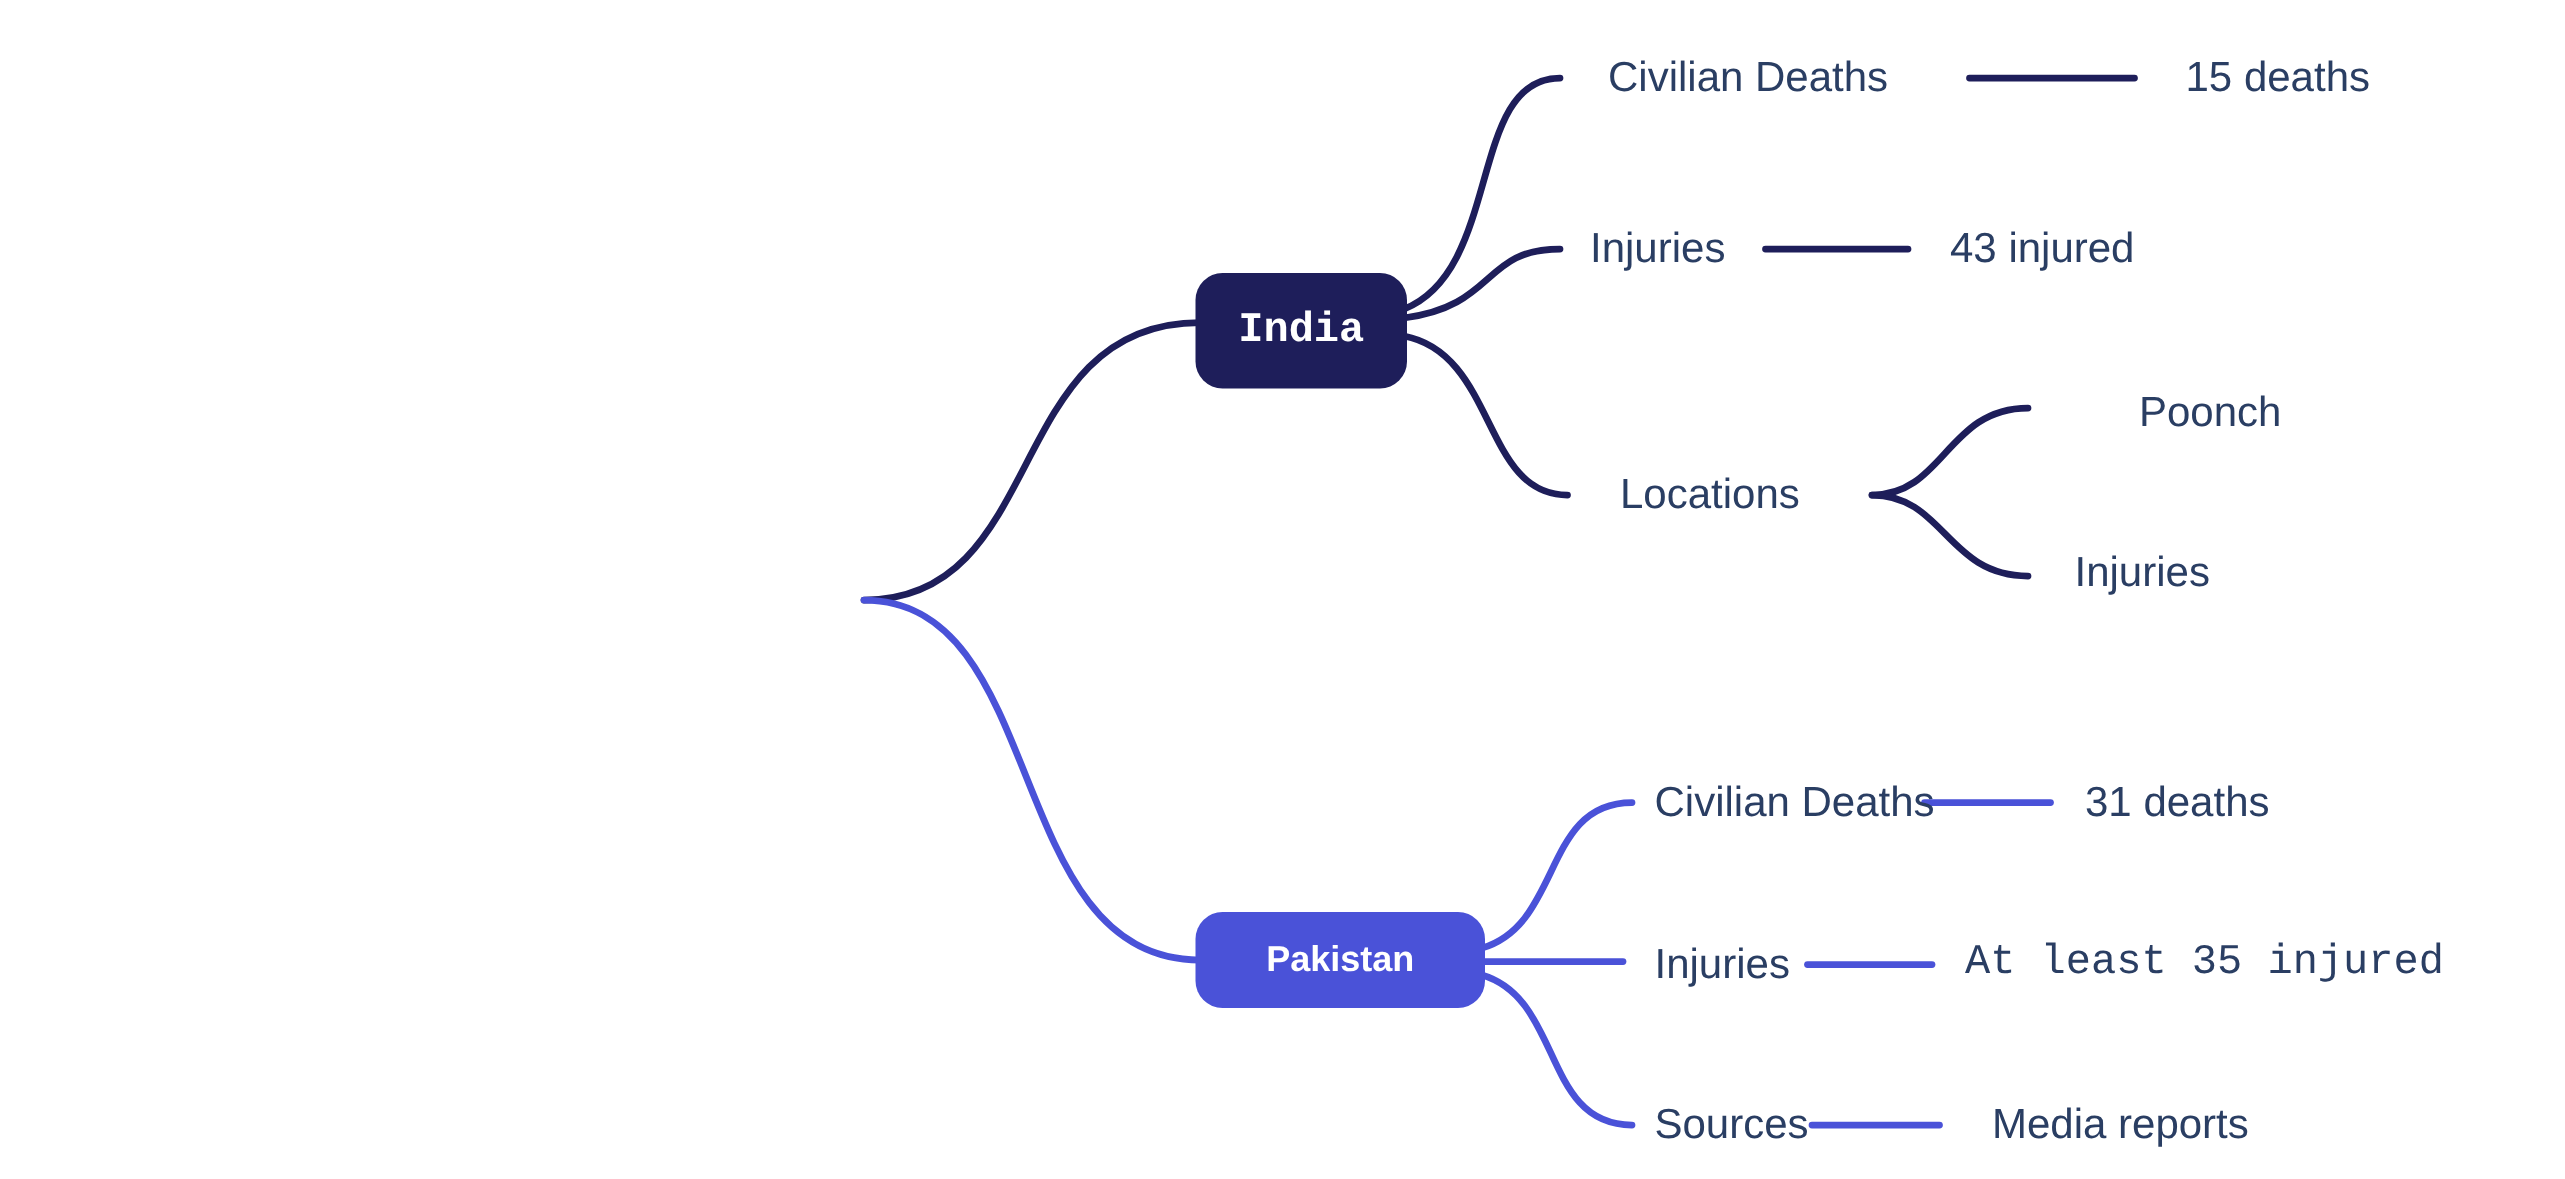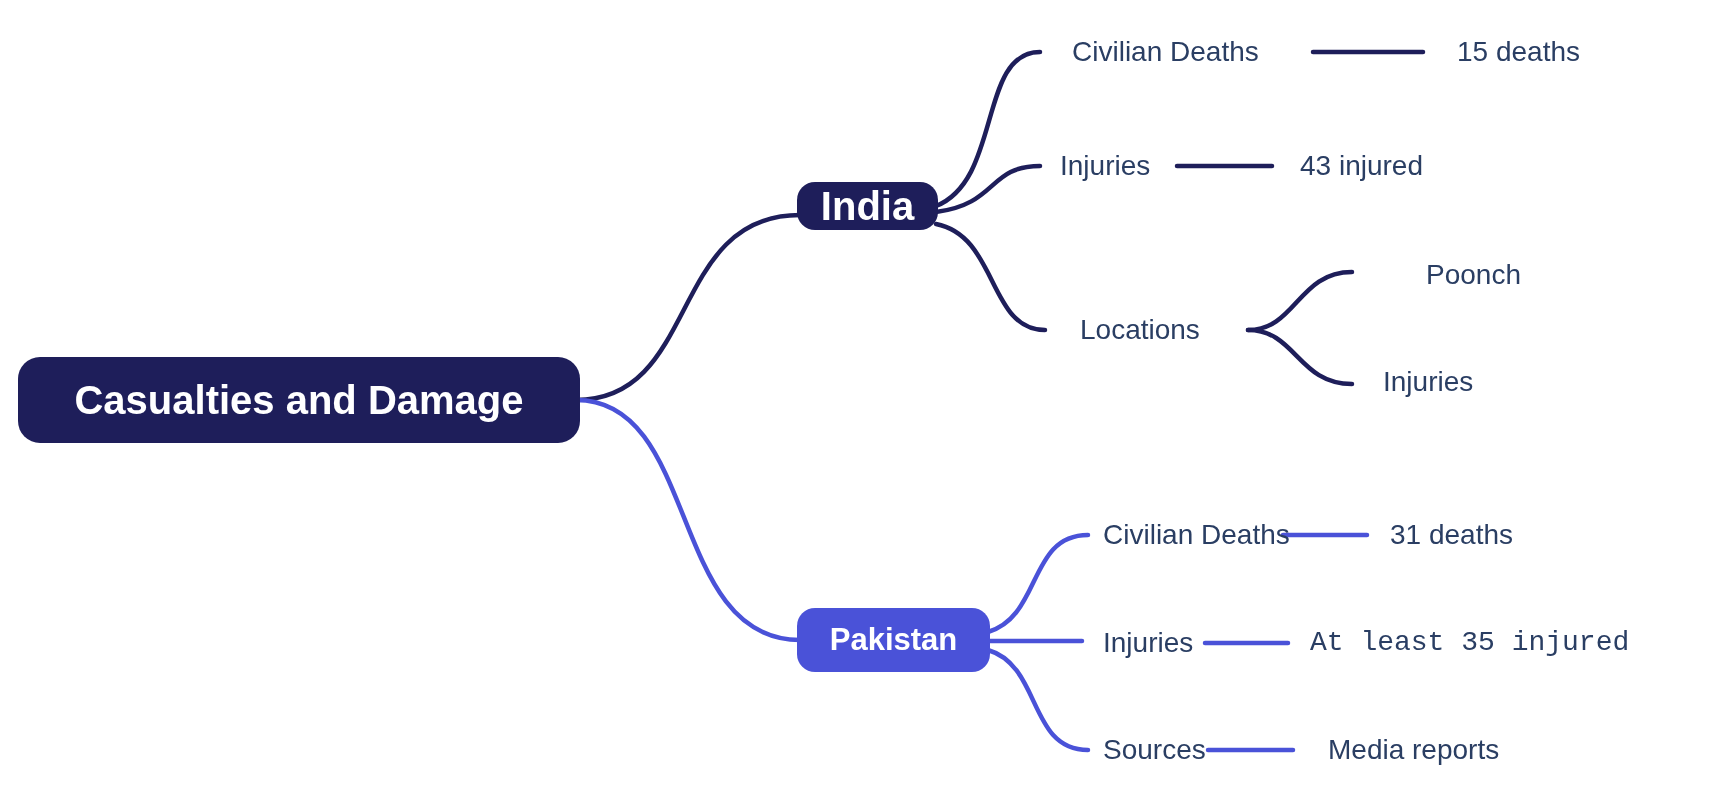--- a/index.html
+++ b/index.html
@@ -26,26 +26,26 @@
     position:absolute;
     display:flex;align-items:center;justify-content:center;
     color:var(--node-text);font-weight:700;
     white-space:nowrap;
   }
   .node-root{
     left:18px;top:357px;width:562px;height:86px;
     background:var(--navy);border-radius:22px;font-size:40px;
   }
   .node-india{
-    left:797px;top:182px;width:141px;height:48px;
-    background:var(--navy);border-radius:18px;font-size:40px;
+    left:797px;top:182px;width:141px;height:77px;
+    background:var(--navy);border-radius:18px;font-size:28px;font-family:Liberation Mono, monospace;
   }
   .node-pakistan{
     left:797px;top:608px;width:193px;height:64px;
-    background:var(--indigo);border-radius:18px;font-size:31px;
+    background:var(--indigo);border-radius:18px;font-size:24px;
   }
 
   .leaf{
     position:absolute;
     transform:translateY(-50%);
     color:var(--label);font-size:28px;font-weight:400;
     white-space:nowrap;line-height:1.15;
   }
 </style>
 </head>
@@ -69,21 +69,20 @@
     <path class="edge-indigo" d="M 990 641 L 1082 641"></path>
     <path class="edge-indigo" d="M 988 650 C 1042 666, 1028 750, 1088 750"></path>
 
     <line class="edge-navy" x1="1313" y1="52" x2="1423" y2="52"></line>
     <line class="edge-navy" x1="1177" y1="166" x2="1272" y2="166"></line>
     <line class="edge-indigo" x1="1283" y1="535" x2="1367" y2="535"></line>
     <line class="edge-indigo" x1="1205" y1="643" x2="1288" y2="643"></line>
     <line class="edge-indigo" x1="1208" y1="750" x2="1293" y2="750"></line>
   </svg>
 
-  <div class="node node-root">Casualties and Damage</div>
   <div class="node node-india">India</div>
   <div class="node node-pakistan">Pakistan</div>
 
   <div class="leaf" style="left:1072px;top:52px;">Civilian Deaths</div>
   <div class="leaf" style="left:1457px;top:52px;">15 deaths</div>
 
   <div class="leaf" style="left:1060px;top:166px;">Injuries</div>
   <div class="leaf" style="left:1300px;top:166px;">43 injured</div>
 
   <div class="leaf" style="left:1080px;top:330px;">Locations</div>

